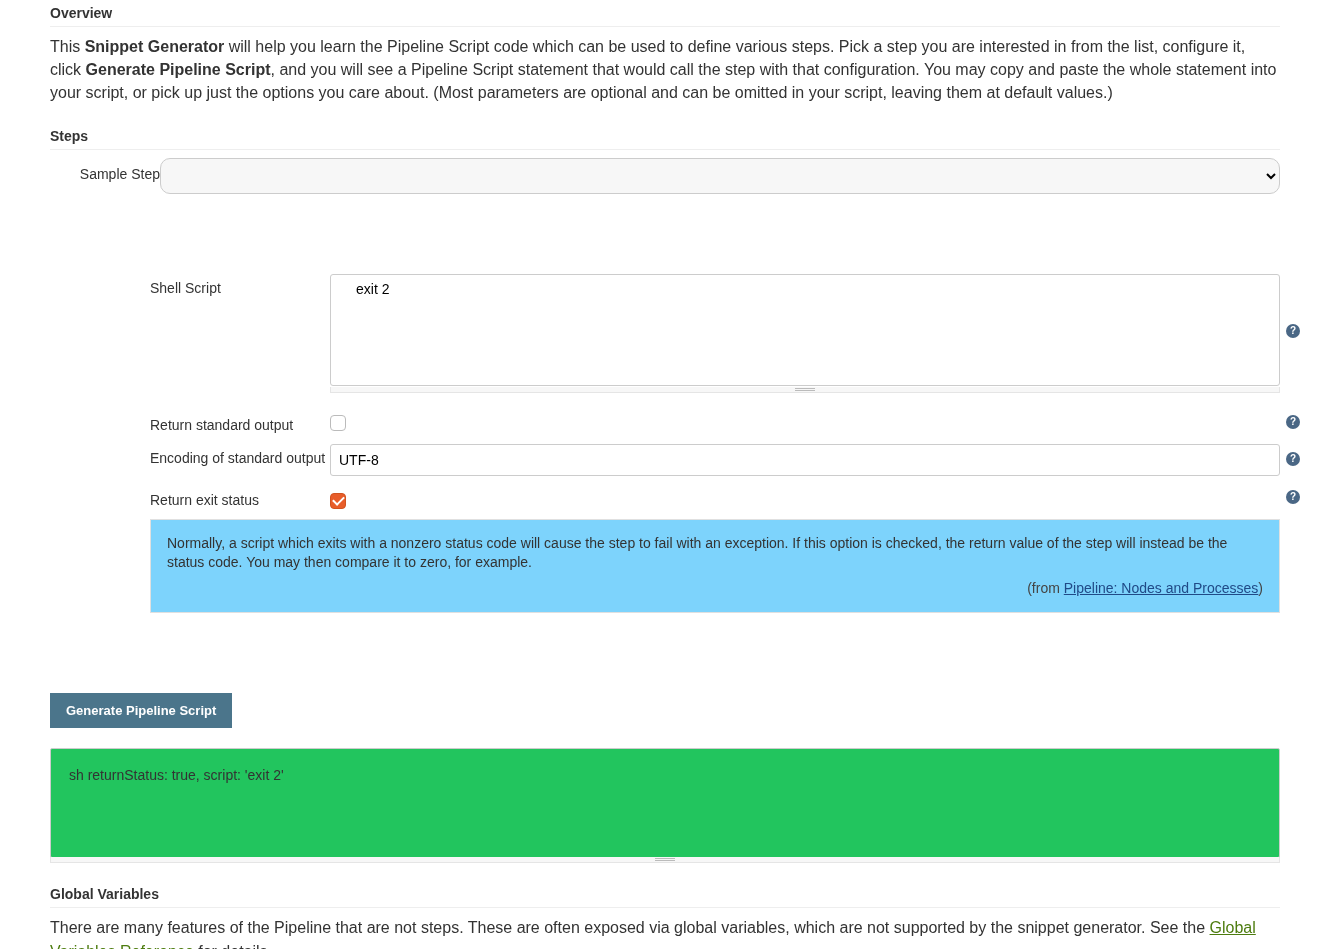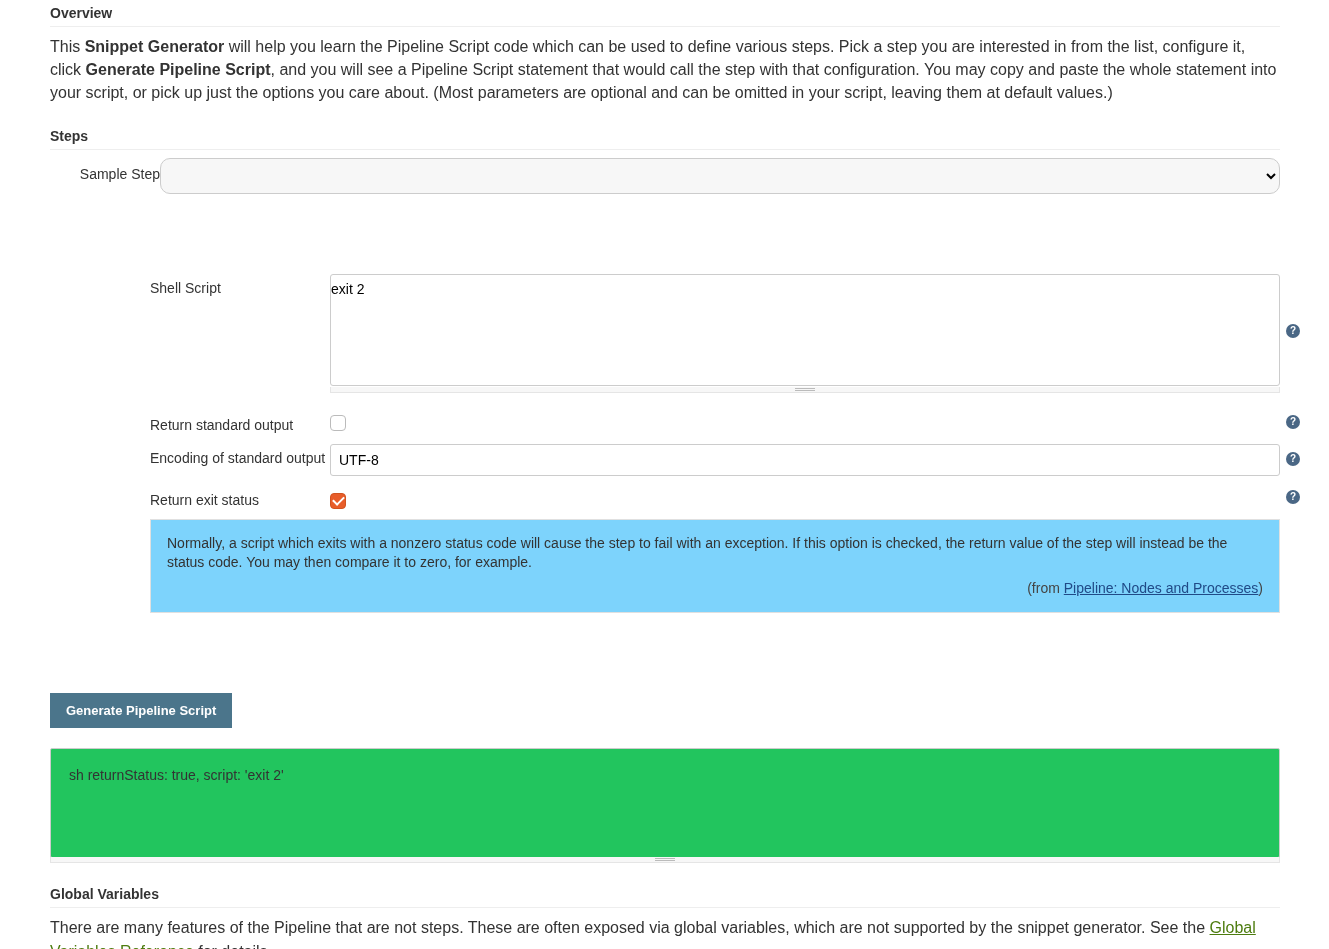--- a/index.html
+++ b/index.html
@@ -71,21 +71,21 @@
 }
 .field-control {
   flex: 1;
   position: relative;
 }
 textarea {
   width: 100%;
   min-height: 112px;
   font-family: inherit;
   font-size: 14px;
-  padding: 6px 0;
+  padding: 6px 25px;
   border: 1px solid #ccc;
   border-radius: 3px;
   resize: none;
   background: #fff;
 }
 .resize-handle {
   height: 6px;
   background: #f7f7f7;
   border: 1px solid #e5e5e5;
   border-top: none;

